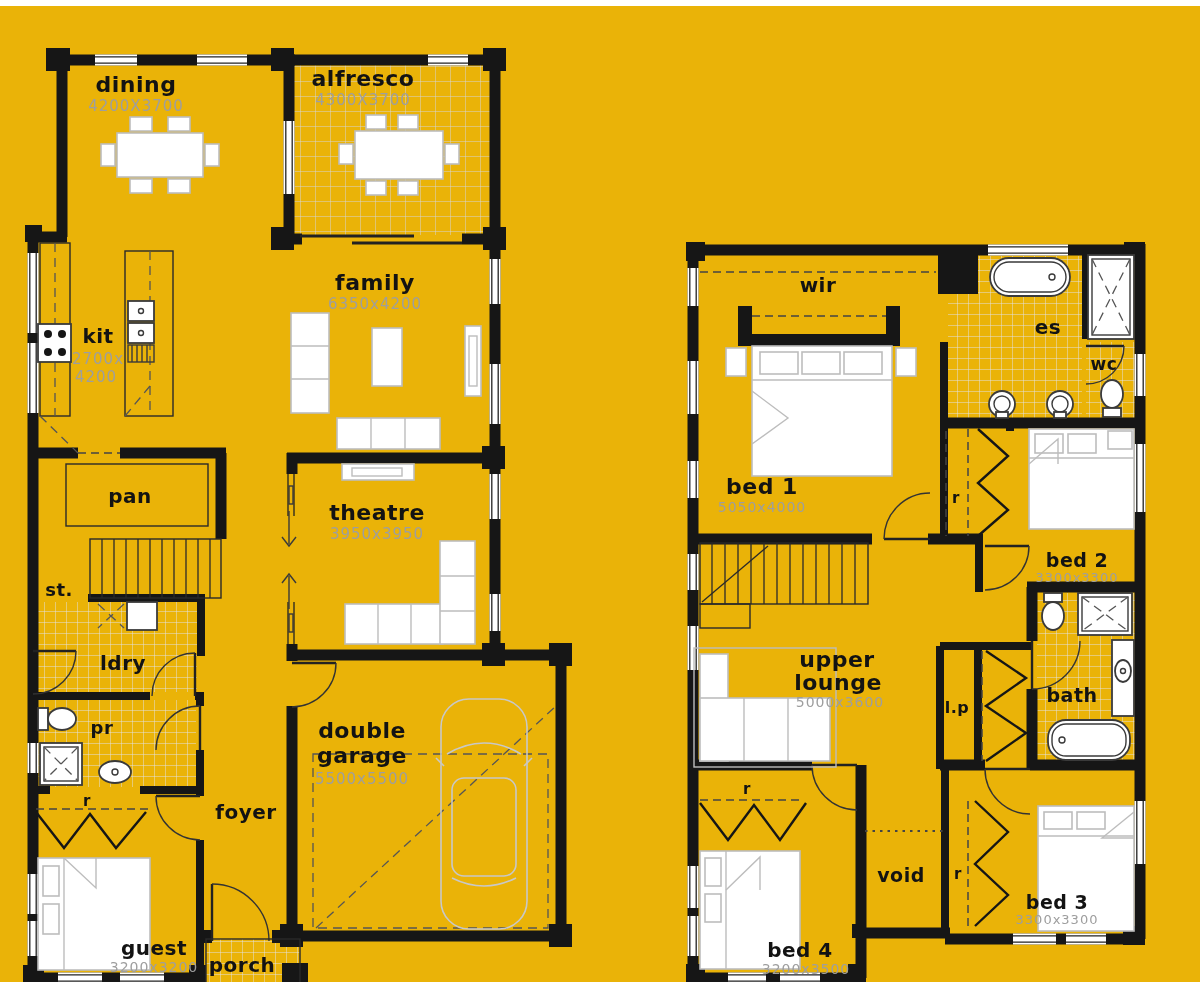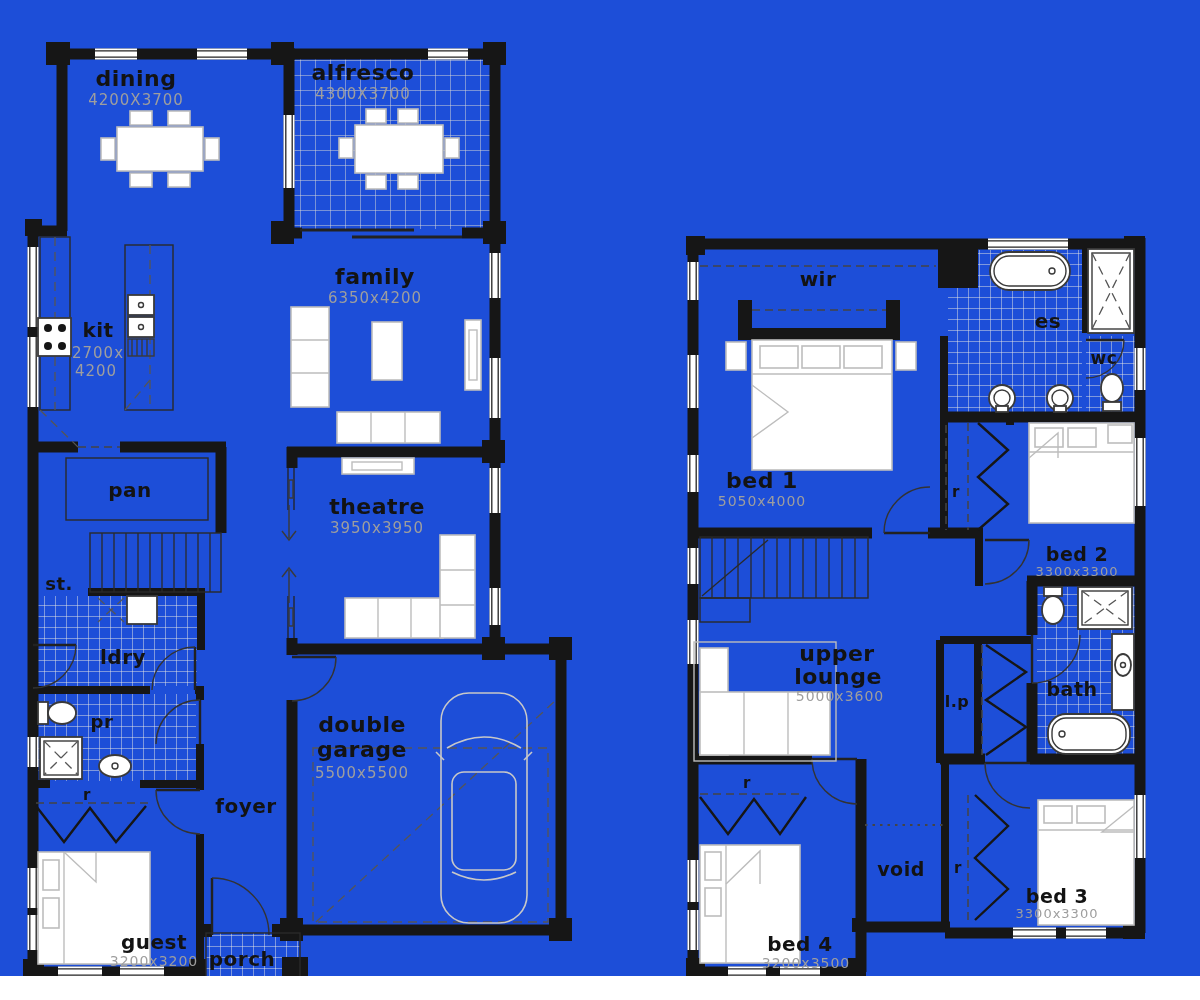--- a/index.html
+++ b/index.html
@@ -1,16 +1,16 @@
 <!DOCTYPE html>
 <html><head>
 <meta charset="utf-8">
 <style>
   html,body{margin:0;padding:0;background:#ffffff;}
-  .page{width:1200px;height:976px;background:#1d4ed8;position:relative;overflow:hidden;}
+  .page{width:1200px;height:976px;background:#eab308;position:relative;overflow:hidden;margin-top:6px;}
   svg{display:block;}
   .w{stroke:#161616;fill:none;stroke-linecap:butt;}
   .w11{stroke-width:11;}
   .w8{stroke-width:8;}
   .blk{fill:#161616;stroke:none;}
   .thin{stroke:#2a2a2a;stroke-width:1.4;fill:none;}
   .furn{stroke:#bdbdbd;stroke-width:1.6;fill:#ffffff;}
   .furnl{stroke:#bdbdbd;stroke-width:1.4;fill:none;}
   .fix{stroke:#3a3a3a;stroke-width:1.8;fill:#ffffff;}
   .fixl{stroke:#3a3a3a;stroke-width:1.4;fill:none;}

